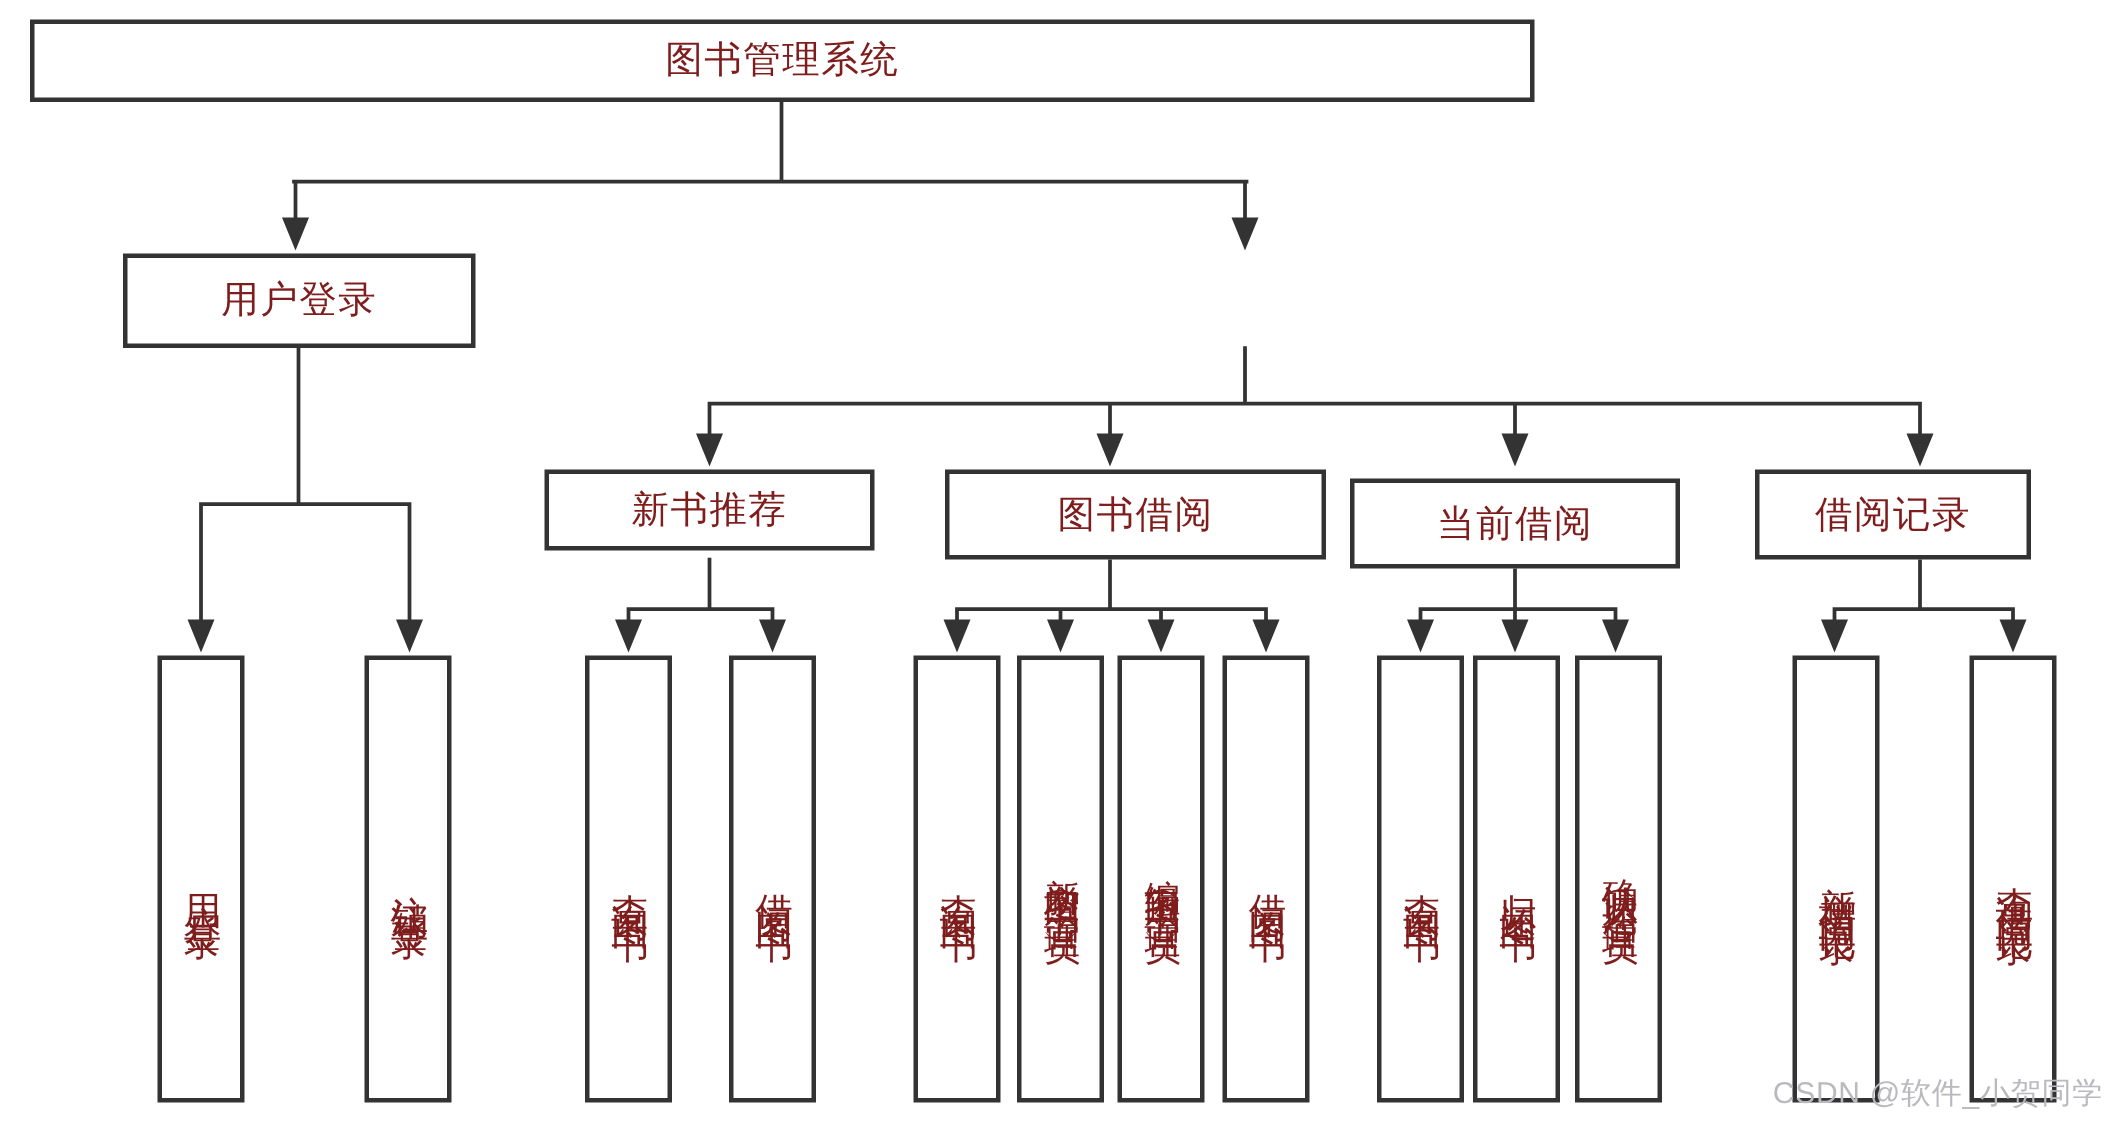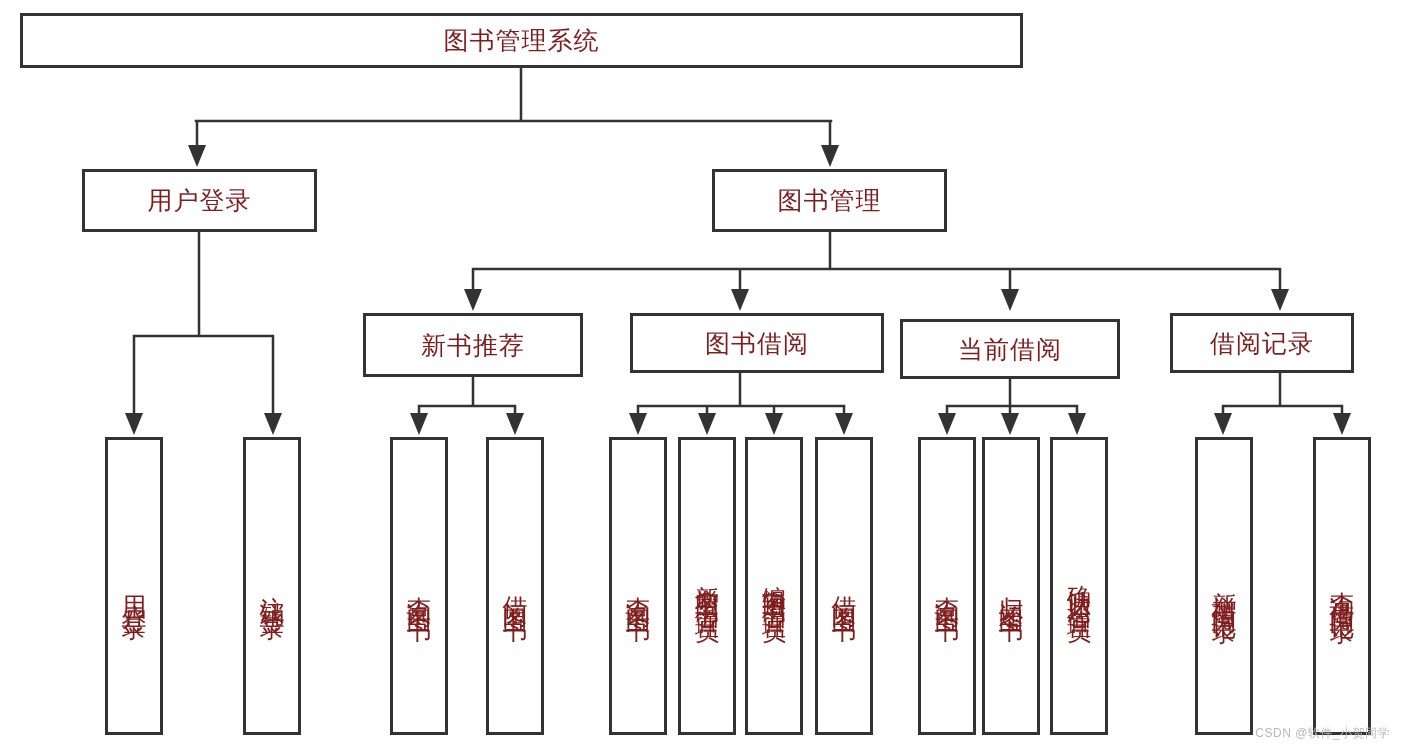--- a/index.html
+++ b/index.html
@@ -41,24 +41,24 @@
   .box.v span {
     writing-mode: vertical-rl;
     text-orientation: mixed;
     white-space: nowrap;
   }
   .sp4 span { letter-spacing: 7px; margin-bottom: -7px; }
   .sp6 span { letter-spacing: 6px; margin-bottom: -6px; }
   .sp9 span { letter-spacing: 5px; margin-bottom: -5px; font-size: 24px; }
   .watermark {
     position: absolute;
-    right: 15px;
+    right: 3px;
     bottom: 5px;
     color: #b9b9be;
-    font-size: 12px;
+    font-size: 20px;
     letter-spacing: 0.5px;
     pointer-events: none;
     margin-left: 24px;
   }
 </style>
 </head>
 <body>
 
 <div class="stage">
 
@@ -79,25 +79,22 @@
          M1214 413 L1232 413 L1223 435 Z M1333 413 L1351 413 L1342 435 Z" fill="#333333" stroke="none"></path>
   </svg>
 
   <div class="box h" style="left:20px; top:13px; width:1003px; height:55px;">
     <span>图书管理系统</span>
   </div>
 
   <div class="box h" style="left:82px; top:169px; width:235px; height:63px;">
     <span>用户登录</span>
   </div>
-  <div class="box h" style="left:712px; top:169px; width:235px; height:63px;">
-    <span>图书管理</span>
-  </div>
 
-  <div class="box h" style="left:363px; top:313px; width:220px; height:64px;">
+  <div class="box h" style="left:363px; top:313px; width:220px; height:54px;">
     <span>新书推荐</span>
   </div>
   <div class="box h" style="left:630px; top:313px; width:254px; height:60px;">
     <span>图书借阅</span>
   </div>
   <div class="box h" style="left:900px; top:319px; width:220px; height:60px;">
     <span>当前借阅</span>
   </div>
   <div class="box h" style="left:1170px; top:313px; width:184px; height:60px;">
     <span>借阅记录</span>

